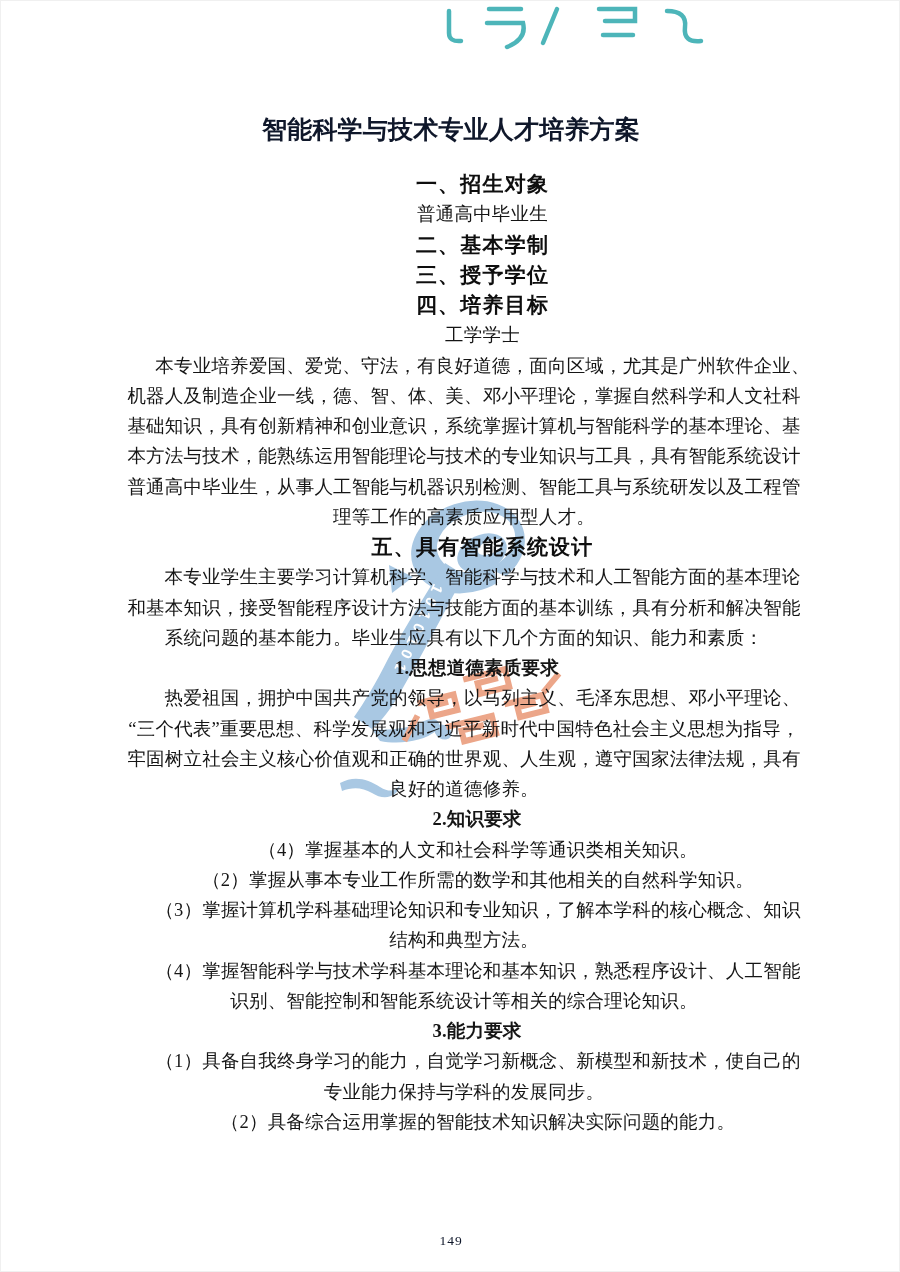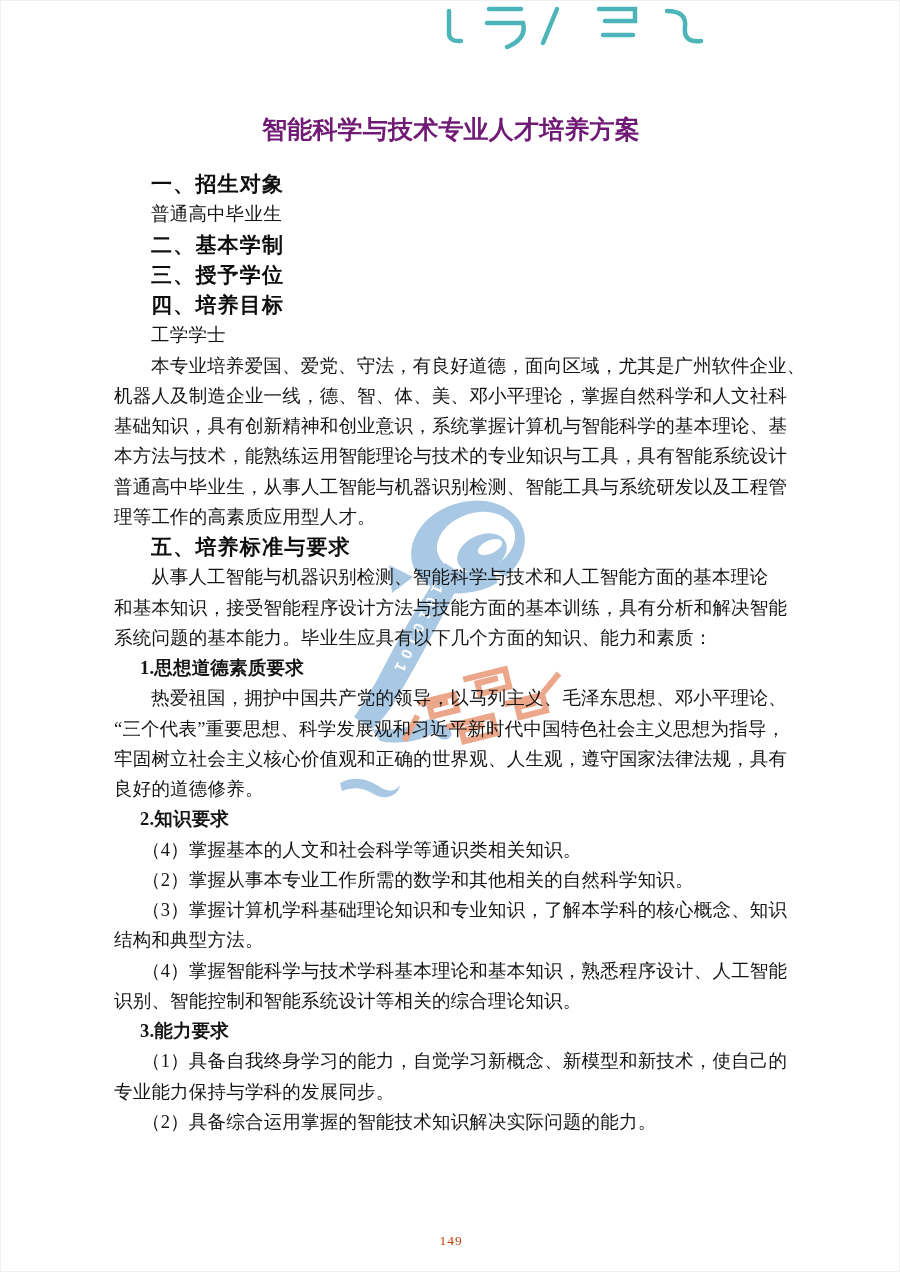--- a/index.html
+++ b/index.html
@@ -4,37 +4,37 @@
 <style>
   html,body { margin:0; padding:0; background:#fff; }
   .page {
     position:relative; width:900px; height:1272px; background:#ffffff;
     font-family:"Liberation Serif", serif; color:#151515; overflow:hidden;
     box-sizing:border-box; border:1px solid #f0f0f0;
   }
   .doc-title {
     position:absolute; top:109px; left:0; width:900px; height:38px; line-height:38px;
     text-align:center; font-family:"Liberation Sans", sans-serif;
-    font-weight:bold; font-size:25px; letter-spacing:0.2px; color:#701a75;
+    font-weight:bold; font-size:25px; letter-spacing:0.2px; color:#0f172a;
   }
   .doc-body { position:absolute; top:168px; left:113px; width:700px; }
   .line {
     height:30.25px; line-height:30.25px; font-size:18.5px;
-    letter-spacing:0.2px; white-space:nowrap;
+    letter-spacing:0.2px; white-space:nowrap;text-align:center;
   }
   .heading {
     font-family:"Liberation Sans", sans-serif; font-weight:bold;
     font-size:21px; letter-spacing:1.2px; padding-left:37px; color:#0e0e0e;
   }
   .indent { padding-left:37px; }
   .subnum { padding-left:26px;font-weight:bold; }
   .item   { padding-left:28px; }
   .page-num {
     position:absolute; top:1232px; left:0; width:900px; text-align:center;
-    font-size:13.5px; letter-spacing:1px; color:#c2410c;
+    font-size:13.5px; letter-spacing:1px; color:#0f172a;
   }
   .wm-main { position:absolute; left:295px; top:478px; width:310px; height:340px; }
   .wm-top  { position:absolute; left:430px; top:4px;  width:280px; height:48px; }
   svg { display:block; }
 </style>
 </head>
 <body>
 
 <div class="page">
 
@@ -89,22 +89,22 @@
     <div class="line heading">二、基本学制</div>
     <div class="line heading">三、授予学位</div>
     <div class="line heading">四、培养目标</div>
     <div class="line indent">工学学士</div>
     <div class="line indent">本专业培养爱国、爱党、守法，有良好道德，面向区域，尤其是广州软件企业、</div>
     <div class="line">机器人及制造企业一线，德、智、体、美、邓小平理论，掌握自然科学和人文社科</div>
     <div class="line">基础知识，具有创新精神和创业意识，系统掌握计算机与智能科学的基本理论、基</div>
     <div class="line">本方法与技术，能熟练运用智能理论与技术的专业知识与工具，具有智能系统设计</div>
     <div class="line">普通高中毕业生，从事人工智能与机器识别检测、智能工具与系统研发以及工程管</div>
     <div class="line">理等工作的高素质应用型人才。</div>
-    <div class="line heading">五、培养标准与要求</div>
-    <div class="line indent">从事人工智能与机器识别检测、智能科学与技术和人工智能方面的基本理论</div>
+    <div class="line heading">五、具有智能系统设计</div>
+    <div class="line indent">本专业学生主要学习计算机科学、智能科学与技术和人工智能方面的基本理论</div>
     <div class="line">和基本知识，接受智能程序设计方法与技能方面的基本训练，具有分析和解决智能</div>
     <div class="line">系统问题的基本能力。毕业生应具有以下几个方面的知识、能力和素质：</div>
     <div class="line subnum">1.思想道德素质要求</div>
     <div class="line indent">热爱祖国，拥护中国共产党的领导，以马列主义、毛泽东思想、邓小平理论、</div>
     <div class="line">“三个代表”重要思想、科学发展观和习近平新时代中国特色社会主义思想为指导，</div>
     <div class="line">牢固树立社会主义核心价值观和正确的世界观、人生观，遵守国家法律法规，具有</div>
     <div class="line">良好的道德修养。</div>
     <div class="line subnum">2.知识要求</div>
     <div class="line item">（4）掌握基本的人文和社会科学等通识类相关知识。</div>
     <div class="line item">（2）掌握从事本专业工作所需的数学和其他相关的自然科学知识。</div>

